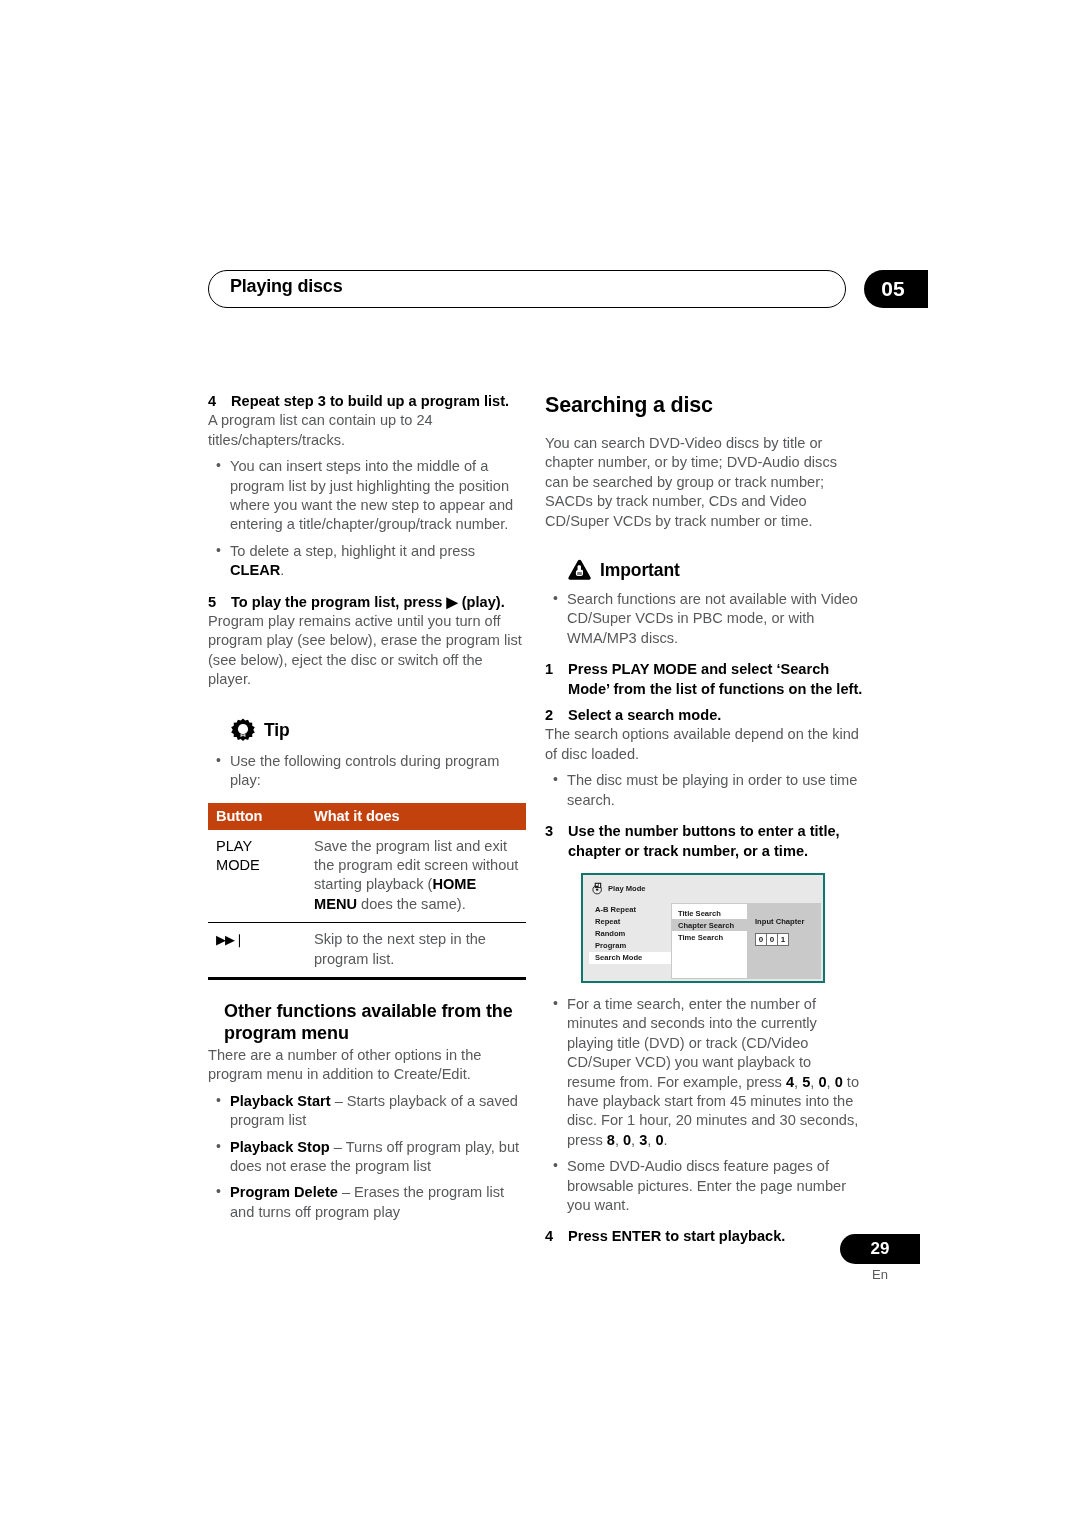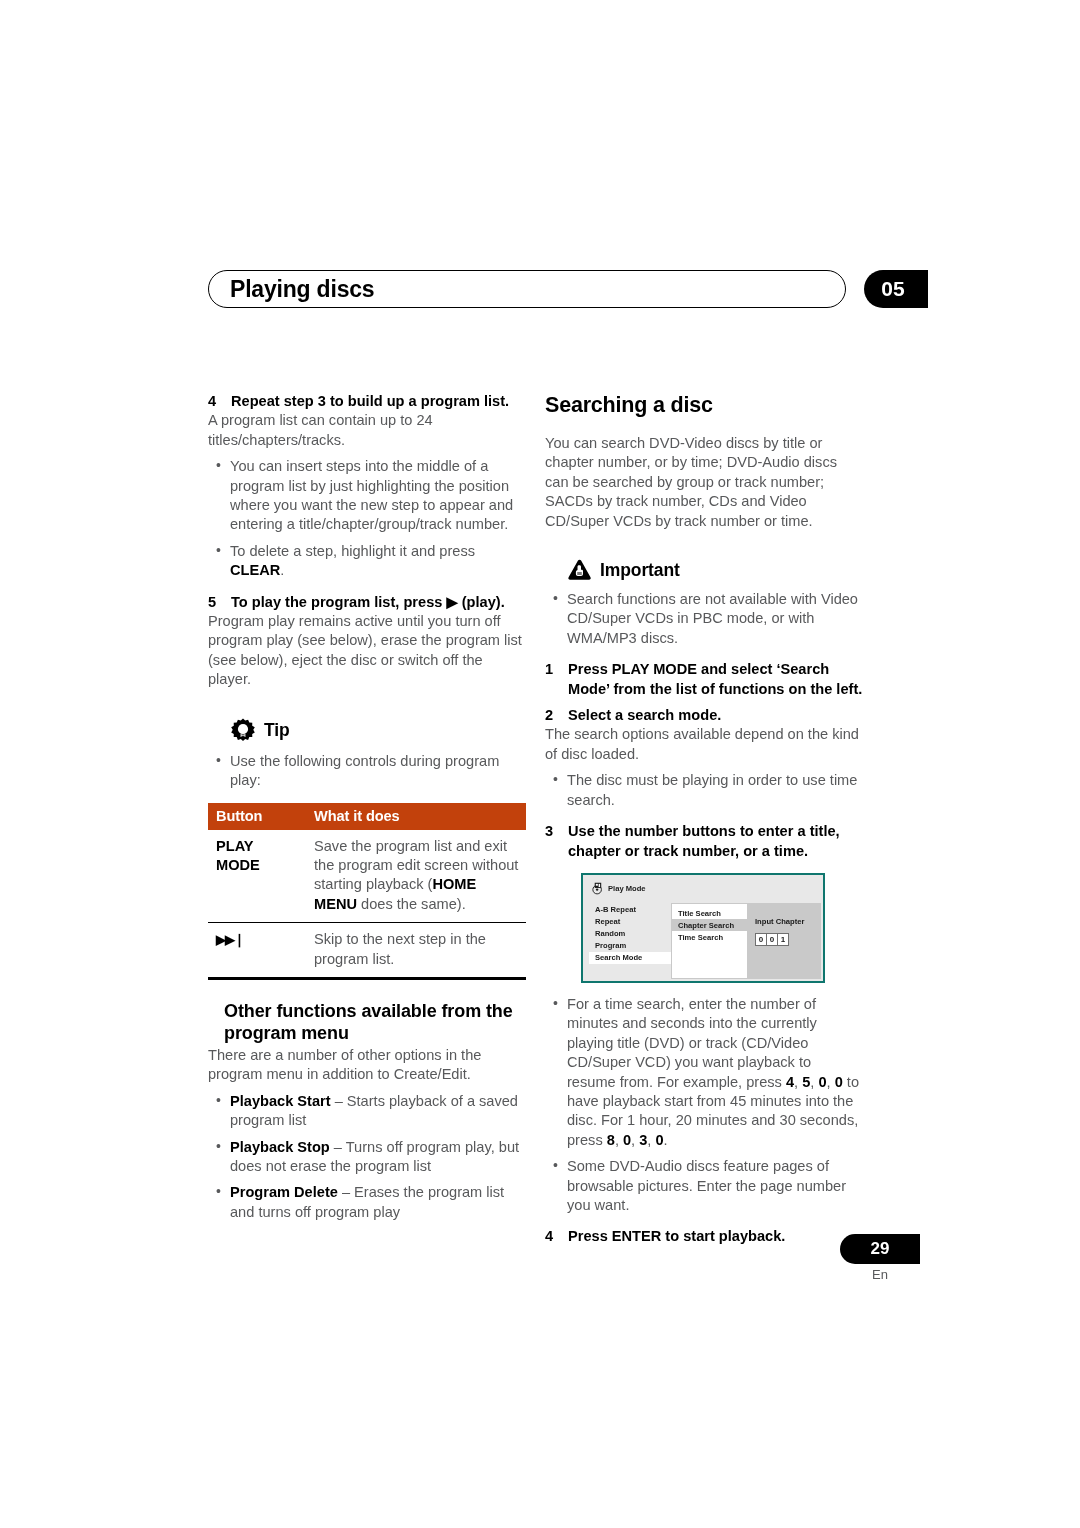--- a/index.html
+++ b/index.html
@@ -39,21 +39,21 @@
     height: 38px;
     border: 1.6px solid #000;
     border-radius: 19px;
     box-sizing: border-box;
     background: #fff;
   }
   .header-title {
     position: absolute;
     left: 22px;
     top: 6px;
-    font-size: 23px;
+    font-size: 18px;
     font-weight: bold;
     letter-spacing: -0.2px;
     color: #000;
   }
   .header-chapter {
     position: absolute;
     left: 656px;
     top: 0px;
     width: 64px;
     height: 38px;
@@ -193,21 +193,21 @@
   .btn-table td {
     vertical-align: top;
     font-size: 14.6px;
     line-height: 19.4px;
     color: #58595b;
     padding: 7px 6px 8px 8px;
   }
   .btn-table td.c1 {
     width: 90px;
     color: #000;
-    font-weight: bold;
+    font-weight: normal;
   }
   .btn-table tr.rowline td {
     border-top: 1.4px solid #000;
   }
   .btn-table tr.lastline td {
     border-bottom: 3px solid #000;
   }
   .btn-table td b { color: #000; font-weight: bold; }
   .icon-skip {
     font-size: 13px;

